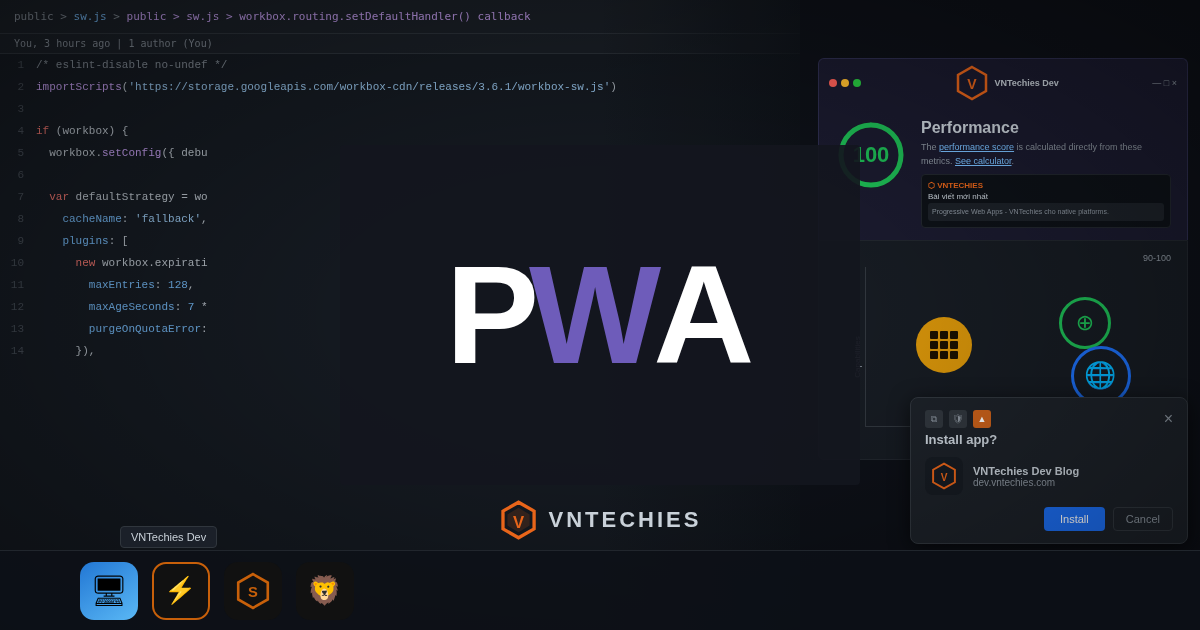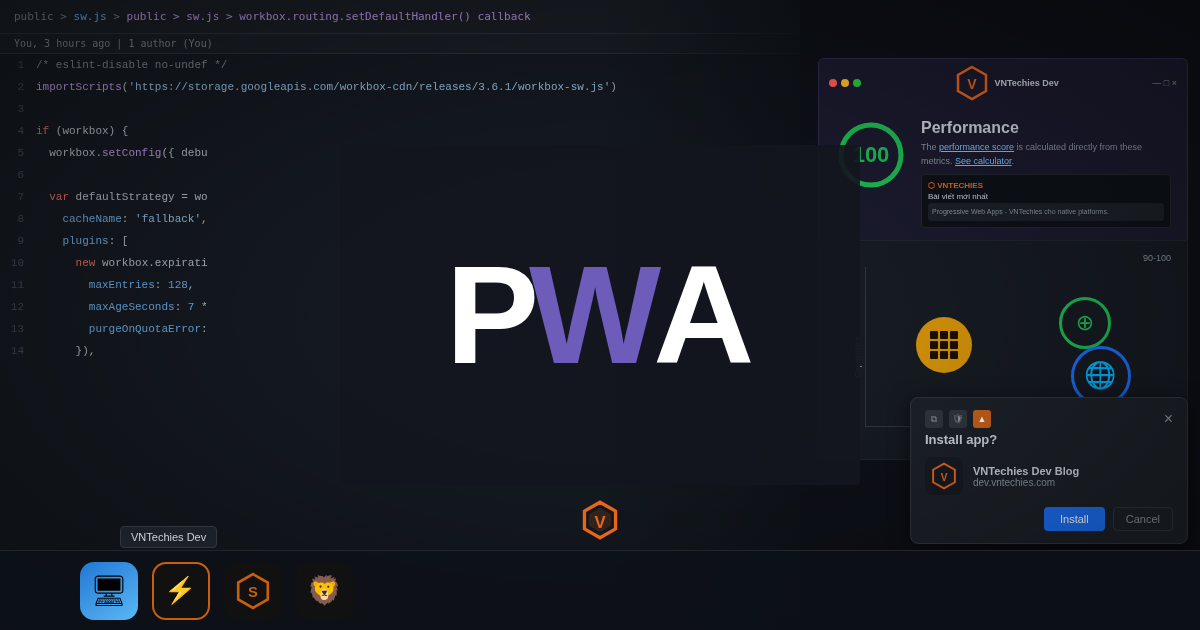--- a/index.html
+++ b/index.html
@@ -395,15 +395,16 @@
     </div>
   </div>
 </div>
 
 <div style="position:absolute;bottom:90px;left:50%;transform:translateX(-50%);display:flex;align-items:center;gap:10px;z-index:9;">
   <svg width="40" height="40" viewBox="0 0 36 36">
     <polygon points="18,2 32,10 32,26 18,34 4,26 4,10" fill="none" stroke="#e8651a" stroke-width="3"></polygon>
     <polygon points="18,7 28,13 28,23 18,29 8,23 8,13" fill="#e8651a" opacity="0.15"></polygon>
     <text x="18" y="25" text-anchor="middle" font-size="15" fill="#e8651a" font-weight="900" font-family="Arial">V</text>
   </svg>
+  <span style="font-size:22px;font-weight:900;color:#c9d1d9;letter-spacing:3px;font-family:'Arial Black',Arial,sans-serif;">VNTECHIES</span>
 </div>
 
 <div class="gradient-overlay"></div>
 
 </body></html>

